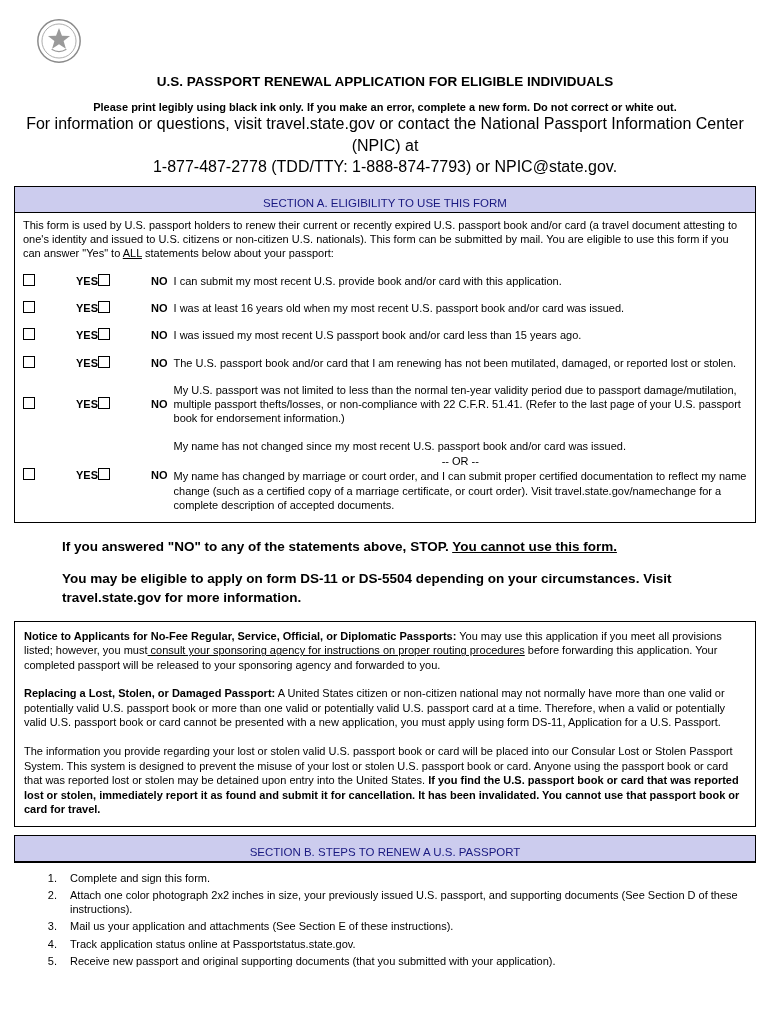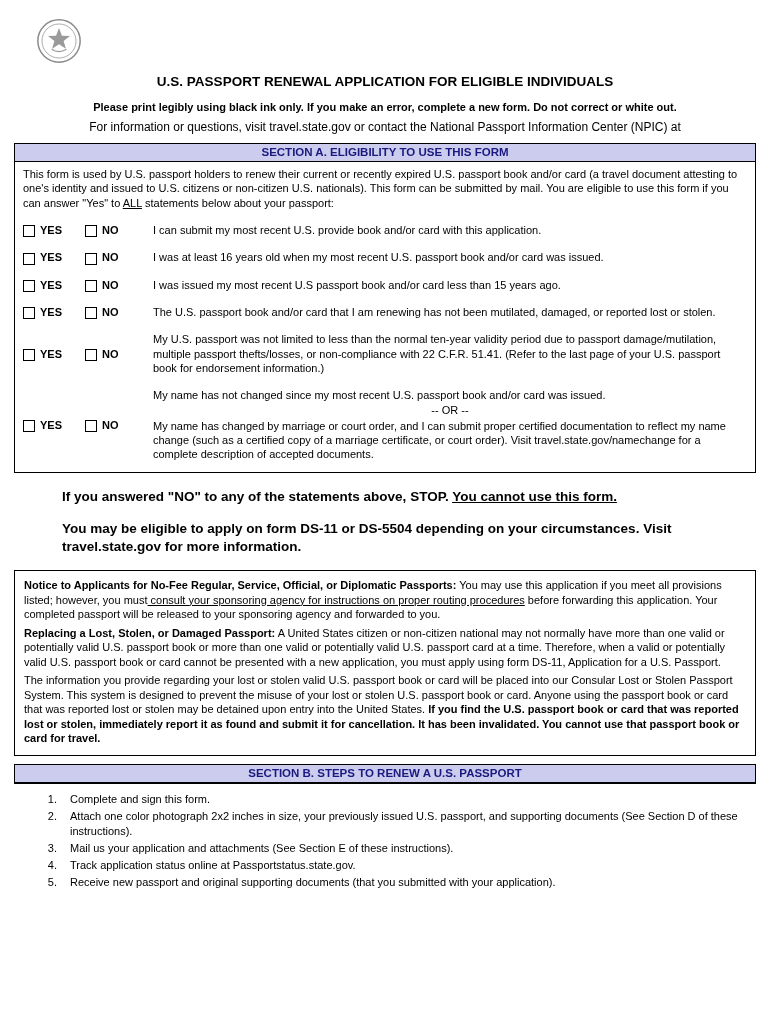--- a/index.html
+++ b/index.html
@@ -14,45 +14,45 @@
 
   
   .top-header { position:relative; height:54px; }
   .seal { position:absolute; left:22px; top:2px; width:46px; height:46px; }
   .agency-title { text-align:center; font-size:16px; padding-top:13px; letter-spacing:.2px; }
   .omb-block { position:absolute; right:4px; top:1px; font-size:9px; line-height:1.45; }
 
   .form-title { text-align:center; font-size:13.5px; font-weight:bold; margin-top:4px; }
 
   .print-instruction { text-align:center; font-weight:bold; font-size:11px; margin-top:12px; }
-  .info-line { text-align:center; font-size:12px; margin-top:6px; line-height:1.35; }
+  .info-line { text-align:center; font-size:16px; margin-top:0; line-height:1.35; }
 
   
   .bordered-section { border:1px solid #000; margin-top:8px; }
   .section-header {
     background:#ccccee; border-bottom:1px solid #000; text-align:center;
-    font-weight:bold; font-size:11.5px; color:#191980; padding:2px 0 3px;
+    font-weight:normal; font-size:11.5px; color:#191980; padding:10px 0 3px;
   }
   .section-body { padding:5px 8px 10px 8px; font-size:11px; line-height:1.3; }
 
   
   .stmt-row { display:flex; align-items:center; margin-top:13px; }
-  .cb-group { display:flex; align-items:flex-end; flex:0 0 62px; cursor:pointer; }
+  .cb-group { display:flex; align-items:flex-start; flex:0 0 62px; cursor:pointer;gap:36px; }
   .cb { width:12px; height:12px; border:1.6px solid #000; background:#fff; margin-right:5px; flex:0 0 auto; }
   .cb-label { font-weight:bold; font-size:11px; }
   .stmt-text { flex:1; font-size:11px; line-height:1.3; padding-left:6px; }
   .or-line { text-align:center; font-weight:normal; margin:1px 0; }
 
   
   .stop-notice { margin:15px 18px 14px 48px; font-weight:bold; font-size:13.5px; line-height:1.35; }
   .stop-notice p + p { margin-top:14px; }
 
   
   .notice-box { border:1px solid #000; padding:7px 9px 9px; font-size:11px; line-height:1.32; }
-  .notice-box p + p { margin-top:4px; }
+  .notice-box p + p { margin-top:14px; }
 
   
   .steps { margin:8px 0 0 46px; font-size:11px; line-height:1.3; }
   .steps li { margin-bottom:3px; padding-left:10px; }
 
   
   .footer {
     position:absolute; left:14px; right:14px; bottom:62px;
     display:flex; justify-content:space-between; font-size:11.5px;
   }
@@ -70,20 +70,21 @@
         <path d="M25 11 l3.2 8.2 8.8 .3 -7 5.4 2.5 8.5 -7.5 -5 -7.5 5 2.5 -8.5 -7 -5.4 8.8 -.3 z" fill="#9a9a9a"></path>
         <path d="M17 34 q8 5 16 0" fill="none" stroke="#9a9a9a" stroke-width="1.4"></path>
       </svg>
     </div>
   </div>
 
   <div class="form-title">U.S. PASSPORT RENEWAL APPLICATION FOR ELIGIBLE INDIVIDUALS</div>
 
   <p class="print-instruction">Please print legibly using black ink only. If you make an error, complete a new form. Do not correct or white out.</p>
   <p class="info-line">For information or questions, visit travel.state.gov or contact the National Passport Information Center (NPIC) at</p>
+  <p class="info-line">1-877-487-2778 (TDD/TTY: 1-888-874-7793) or NPIC@state.gov.</p>
 
   <div class="bordered-section">
     <div class="section-header">SECTION A. ELIGIBILITY TO USE THIS FORM</div>
     <div class="section-body">
       <p class="intro"><span>This form is used by U.S. passport holders to renew their current or recently expired U.S. passport book and/or card (a travel document attesting to one's identity and issued to U.S. citizens or non-citizen U.S. nationals). This form can be submitted by mail. You are eligible to use this form if you can answer "Yes" to </span><span class="u">ALL</span><span> statements below about your passport:</span></p>
 
       <div class="stmt-row">
         <label class="cb-group">
             <span class="cb"></span>
             <span class="cb-label">YES</span>

